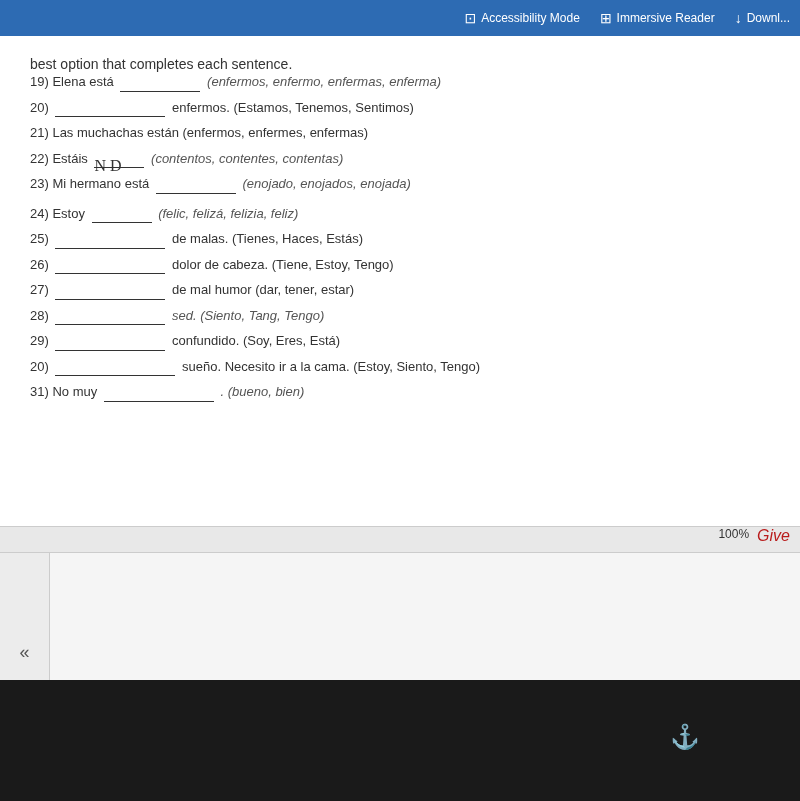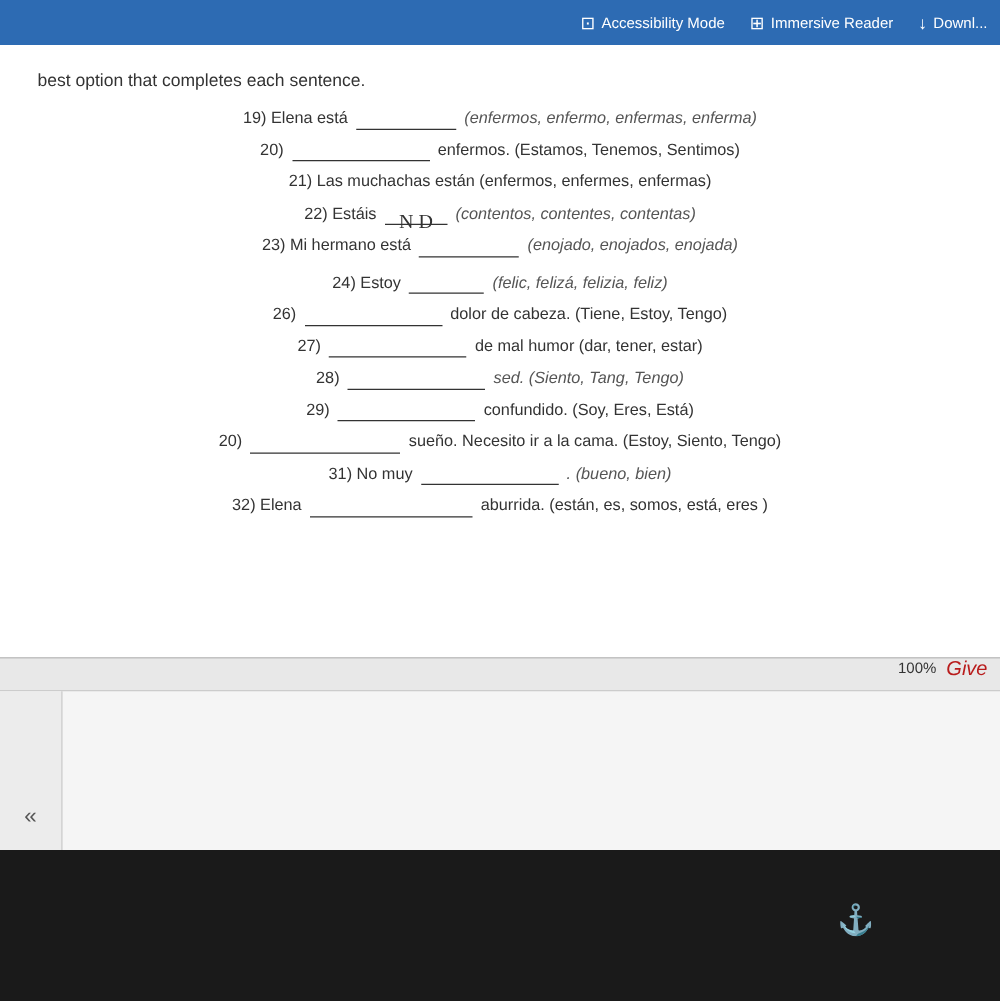--- a/index.html
+++ b/index.html
@@ -50,33 +50,31 @@
       height: 490px;
       background: white;
       padding: 20px 30px;
       overflow: hidden;
     }
 
     .doc-title {
       font-size: 14px;
       font-weight: normal;
       color: #333;
-      margin-bottom: 12px;
     }
 
     .question-list {
       list-style: none;
     }
 
     .question-item {
       font-size: 13px;
       color: #333;
       margin-bottom: 6px;
       line-height: 1.5;
-      text-align: center;
     }
 
     .blank {
       display: inline-block;
       width: 80px;
       border-bottom: 1px solid #333;
       vertical-align: bottom;
       margin: 0 3px;
       height: 14px;
     }
@@ -239,20 +237,25 @@
     </li>
 
     <li style="margin-bottom:10px;"></li>
 
     <li class="question-item">
       <span>24) Estoy </span>
       <span class="blank blank-short"></span>
       <span class="options"> (felic, felizá, felizia, feliz)</span>
     </li>
 
+    <li class="question-item">
+      <span>25)</span>
+      <span class="blank blank-long"></span>
+      <span> de malas. (Tienes, Haces, Estás)</span>
+    </li>
 
     <li class="question-item">
       <span>26)</span>
       <span class="blank blank-long"></span>
       <span> dolor de cabeza. (Tiene, Estoy, Tengo)</span>
     </li>
 
     <li class="question-item">
       <span>27)</span>
       <span class="blank blank-long"></span>
@@ -276,25 +279,20 @@
       <span class="blank blank-long" style="width:120px;"></span>
       <span> sueño. Necesito ir a la cama. (Estoy, Siento, Tengo)</span>
     </li>
 
     <li class="question-item">
       <span>31) No muy</span>
       <span class="blank blank-long"></span>
       <span class="options">. (bueno, bien)</span>
     </li>
 
-    <li class="question-item">
-      <span>32) Elena</span>
-      <span class="blank blank-long" style="width:130px;"></span>
-      <span> aburrida. (están, es, somos, está, eres )</span>
-    </li>
 
   </ul>
 </div>
 
 <div class="status-bar">
   <span class="status-text">100%</span>
   <span class="give-btn">Give</span>
 </div>
 
 <div class="side-panel">

